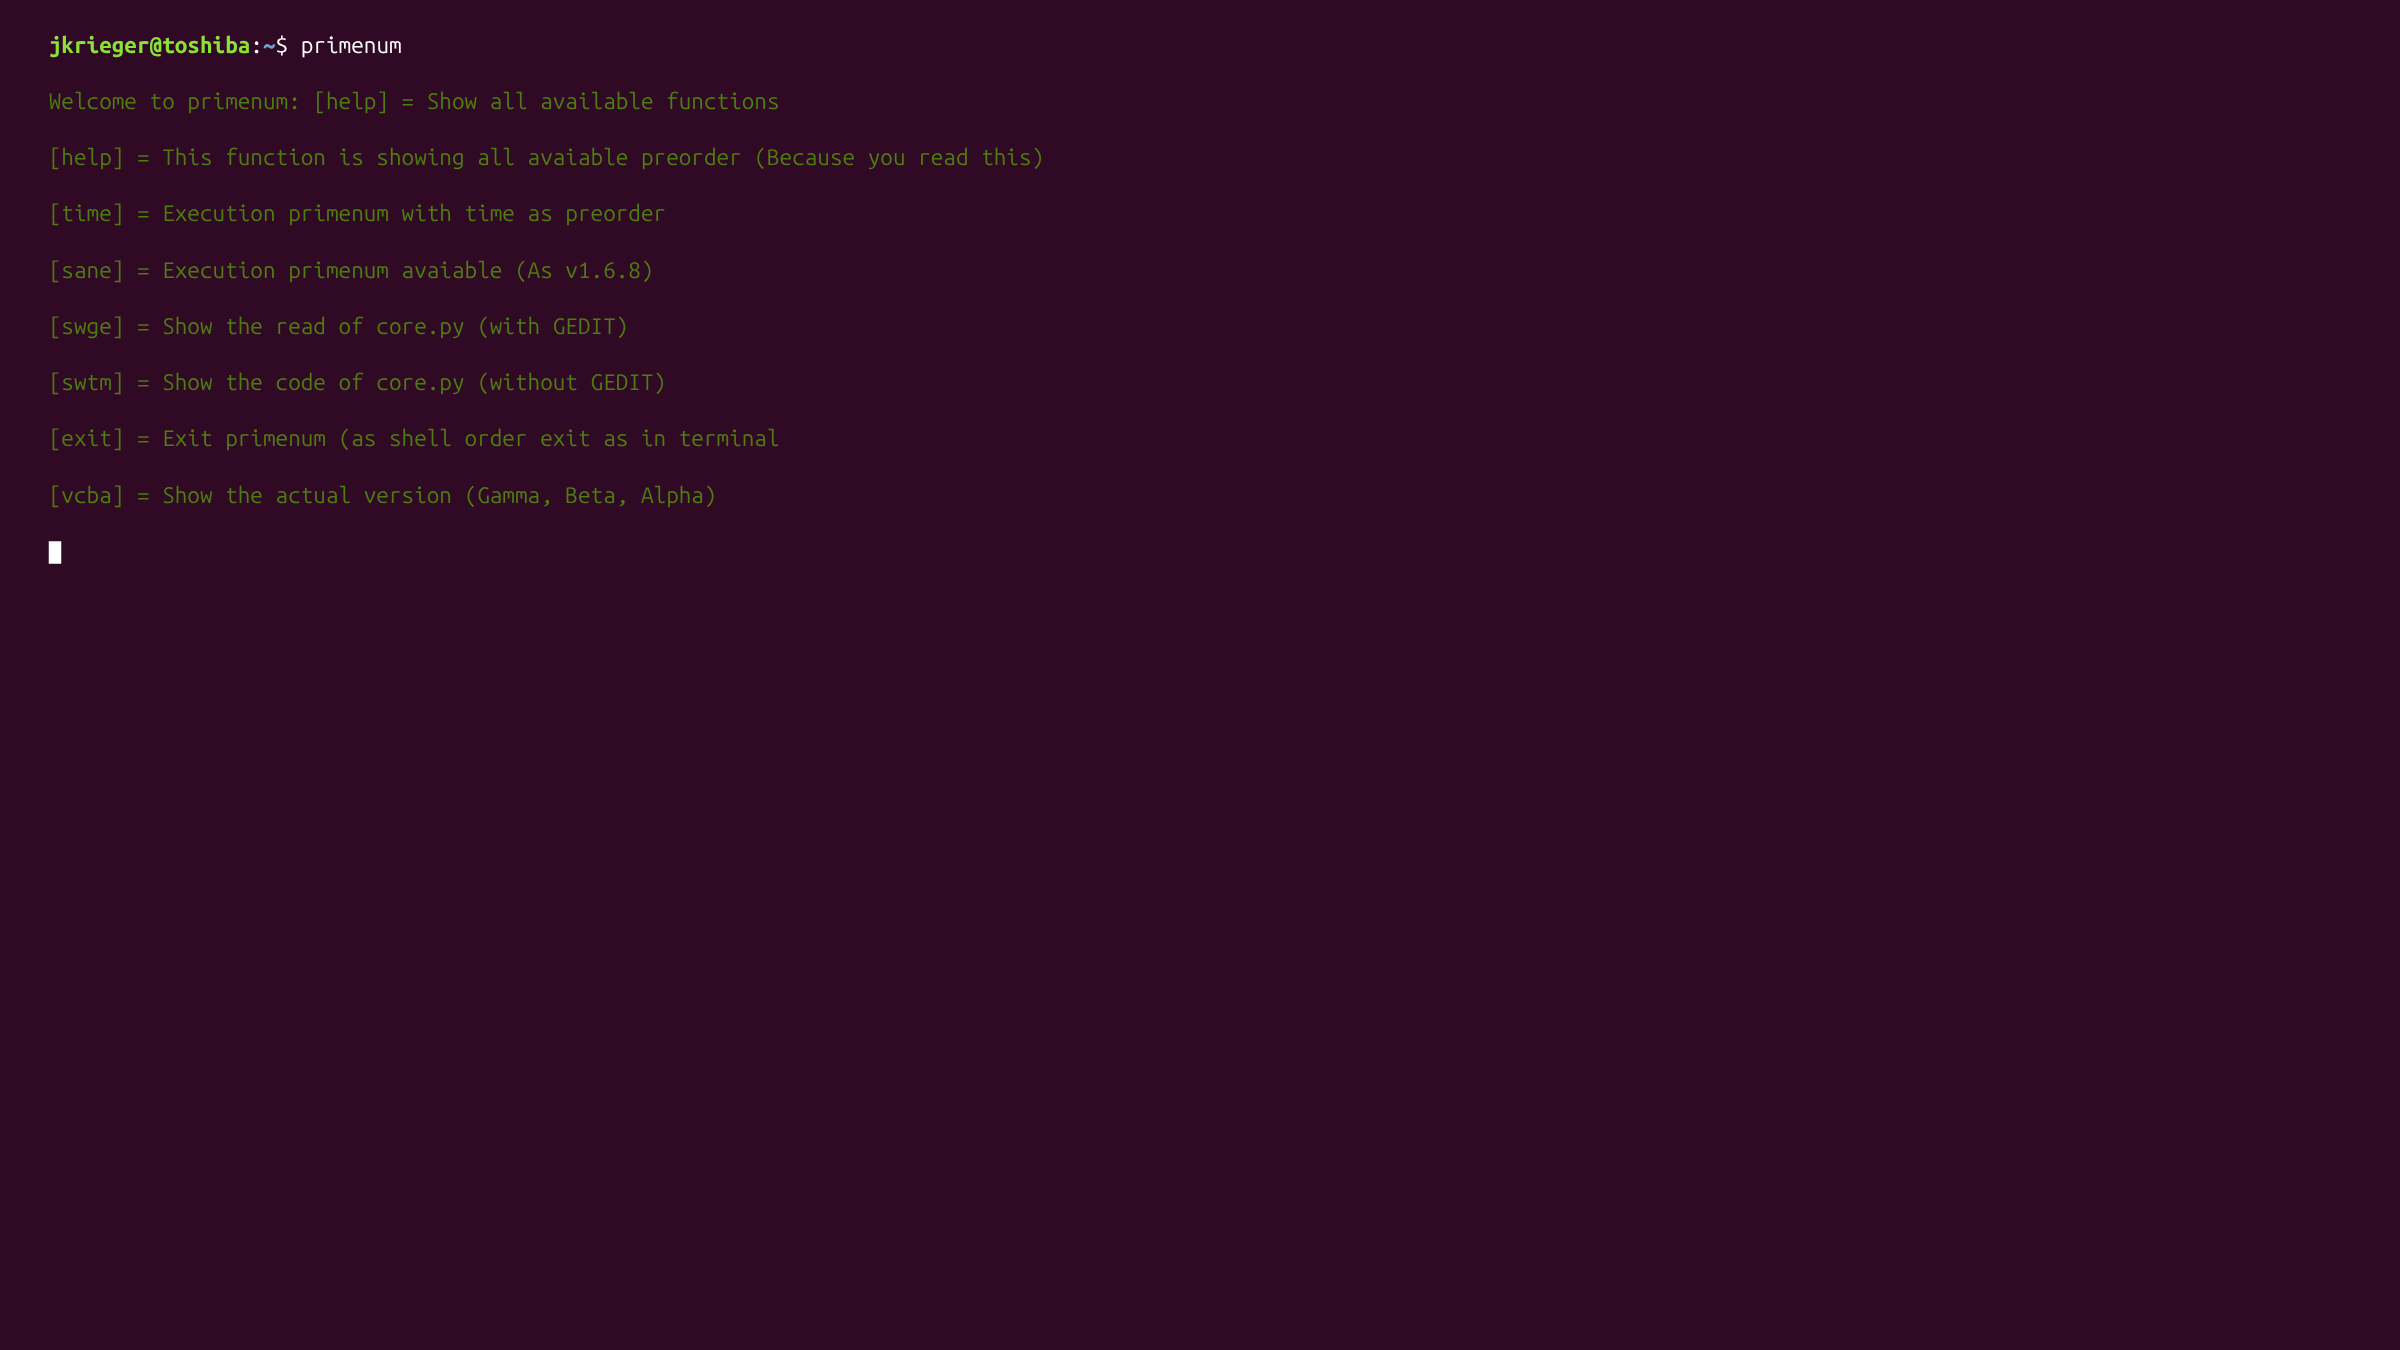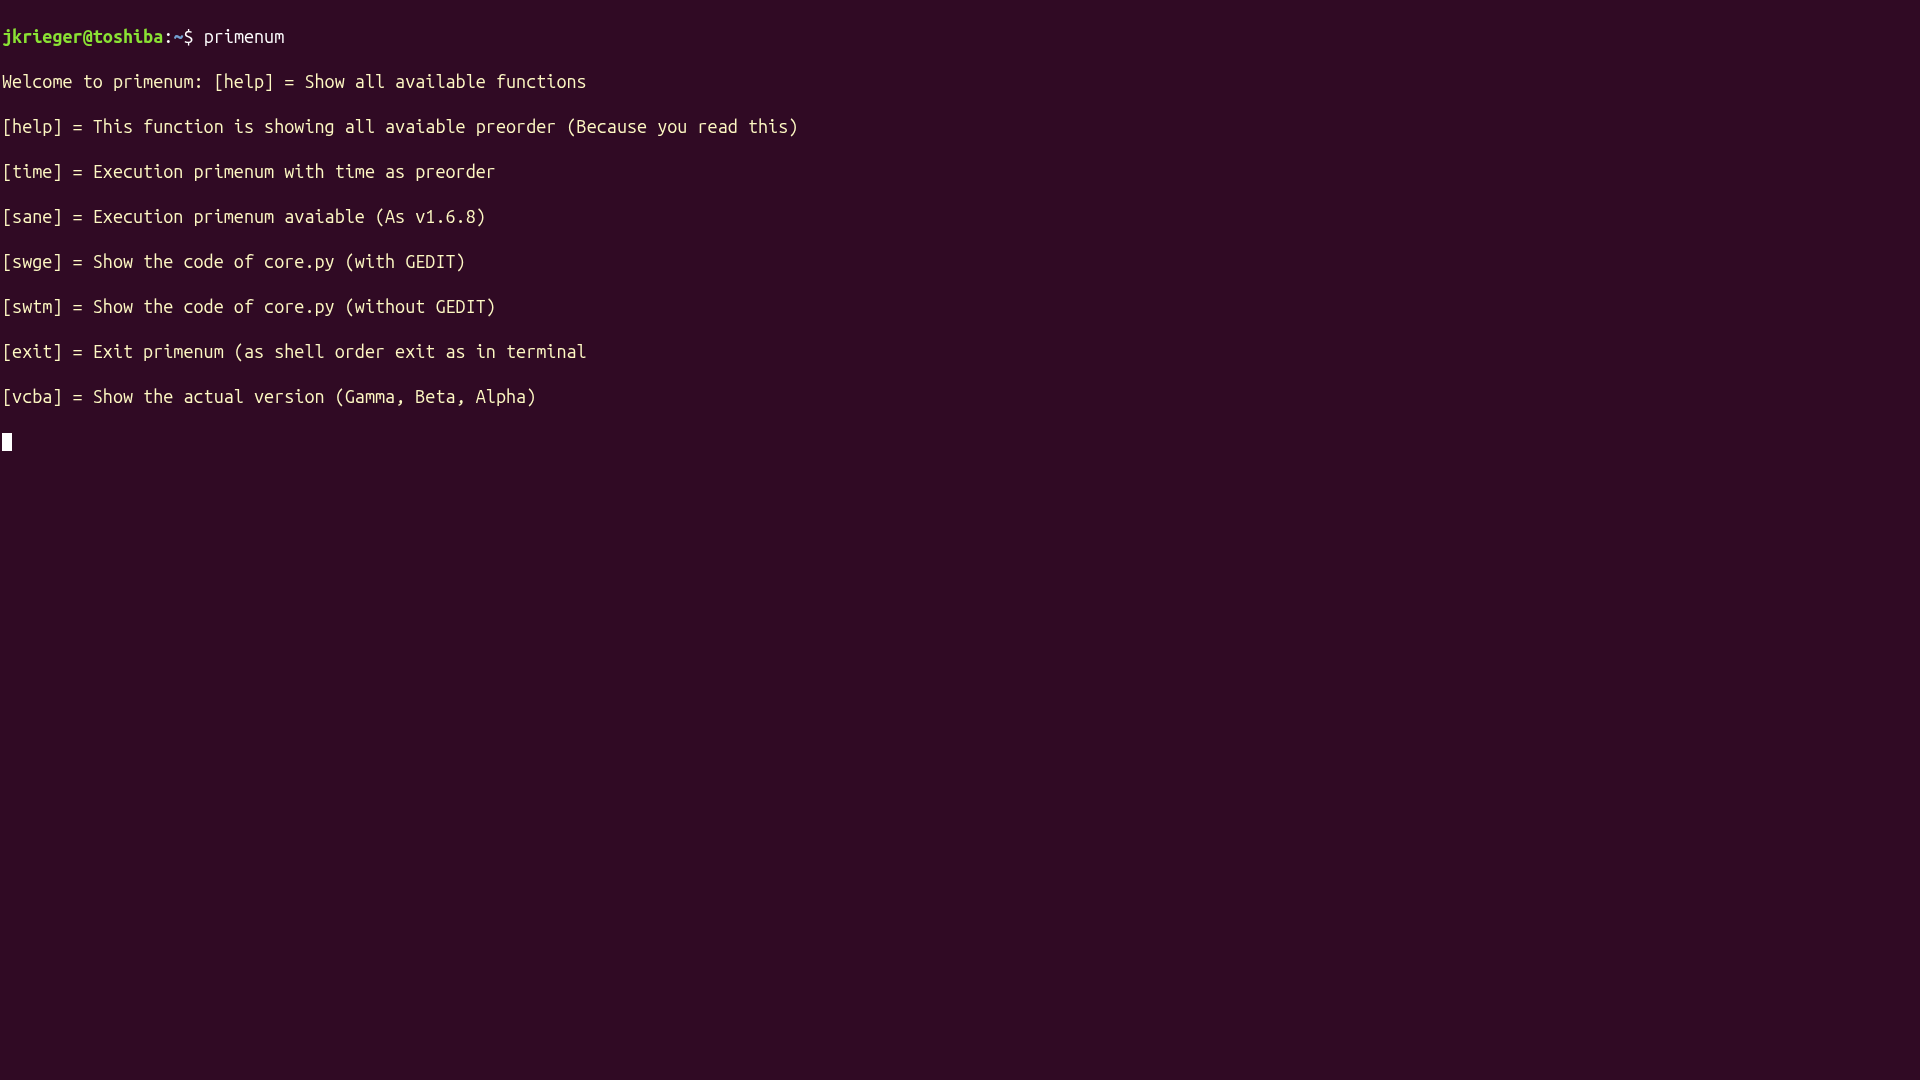--- a/index.html
+++ b/index.html
@@ -32,40 +32,41 @@
     .prompt-colon {
       color: #ffffff;
     }
     .prompt-dollar {
       color: #ffffff;
     }
     .cmd {
       color: #ffffff;
     }
     .output {
-      color: #fef9c3;
+      color: #4d7c0f;
     }
     .cursor {
       display: inline-block;
       width: 10px;
       height: 18px;
       background-color: #ffffff;
       vertical-align: text-bottom;
     }
     .line {
       display: block;
+      margin-left: 37px;
     }
   </style>
 </head>
 <body>
 
 <div class="terminal">
 <span class="line"><span class="prompt-user">jkrieger@toshiba</span><span class="prompt-colon">:</span><span class="prompt-path">~</span><span class="prompt-dollar">$ </span><span class="cmd">primenum</span></span>
 <span class="line output">Welcome to primenum: [help] = Show all available functions</span>
 <span class="line output">[help] = This function is showing all avaiable preorder (Because you read this)</span>
 <span class="line output">[time] = Execution primenum with time as preorder</span>
 <span class="line output">[sane] = Execution primenum avaiable (As v1.6.8)</span>
-<span class="line output">[swge] = Show the code of core.py (with GEDIT)</span>
+<span class="line output">[swge] = Show the read of core.py (with GEDIT)</span>
 <span class="line output">[swtm] = Show the code of core.py (without GEDIT)</span>
 <span class="line output">[exit] = Exit primenum (as shell order exit as in terminal</span>
 <span class="line output">[vcba] = Show the actual version (Gamma, Beta, Alpha)</span>
 <span class="line"><span class="cursor"></span></span>
 </div>
 
 </body></html>

